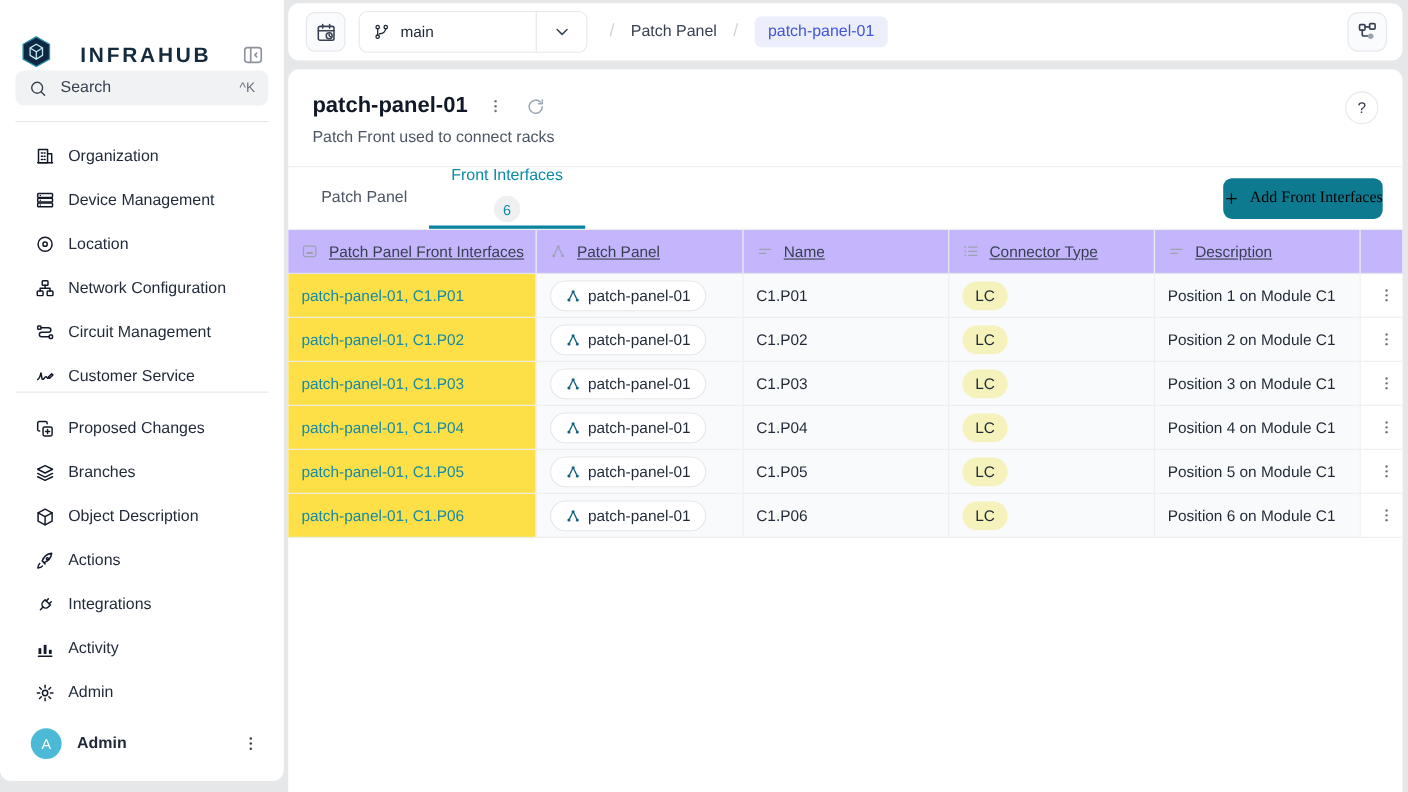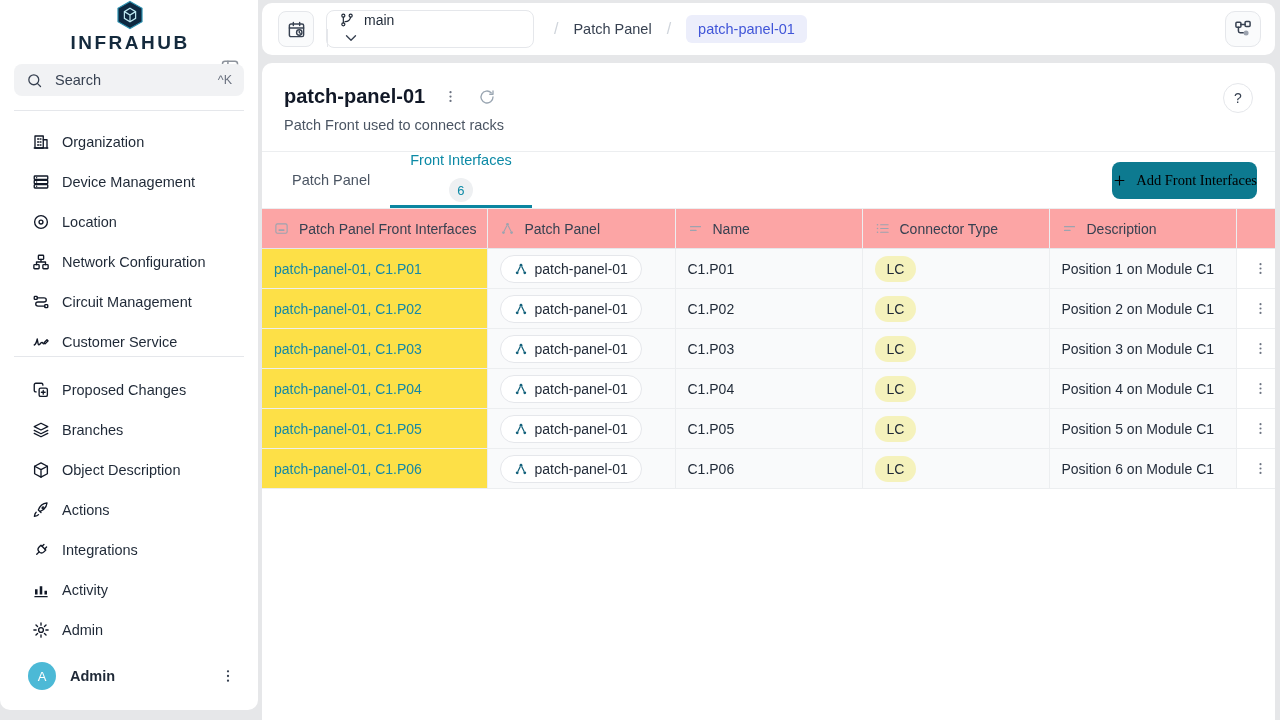--- a/index.html
+++ b/index.html
@@ -5,42 +5,42 @@
   * { margin:0; padding:0; box-sizing:border-box; }
   html,body { width:1280px; height:720px; overflow:hidden; }
   body { font-family:"Liberation Sans", sans-serif; background:#e6e7e9; color:#1f2937; font-size:14px; }
   .app { width:1280px; height:720px; display:flex; }
 
   svg.ic { display:block; }
   .stroke { fill:none; stroke:currentColor; stroke-width:1.8; stroke-linecap:round; stroke-linejoin:round; }
 
   
   .sidebar { width:258px; height:710px; background:#fff; border-radius:0 0 10px 10px; display:flex; flex-direction:column; flex-shrink:0; }
-  .logo-row { height:62px; padding:0 16px 0 18px; display:flex; align-items:center; gap:2px; flex-shrink:0;flex-direction:column; }
+  .logo-row { height:62px; padding:0 16px 0 18px; display:flex; align-items:flex-end; gap:25px; flex-shrink:0; }
   .wordmark { font-size:19px; font-weight:800; letter-spacing:2.5px; color:#142a3d; }
   .collapse-btn { margin-left:auto; color:#8d939c; background:none; border:none; cursor:pointer; padding:2px; }
   .search-box { margin:2px 14px 14px; height:38px; background:#f1f2f4; border-radius:8px; display:flex; align-items:center; gap:12px; padding:0 12px; color:#374151; cursor:pointer; }
   .search-box .ph { color:#374151; font-size:14.5px; }
   .kbd { margin-left:auto; font-size:12.5px; color:#6b7280; }
   .divider { height:1px; background:#e5e7eb; margin:0 14px; flex-shrink:0; }
   .menu { list-style:none; }
   .menu-top { height:245px; overflow:hidden; padding-top:11px; position:relative; flex-shrink:0; }
   .menu-bottom { padding-top:13px; flex-shrink:0; }
   .menu li { height:40px; display:flex; align-items:center; gap:12px; padding:0 18px 0 32px; font-size:14.5px; color:#1f2937; cursor:pointer; }
   .menu li .mi { width:18px; height:18px; color:#111827; flex-shrink:0; }
   .user-row { margin-top:auto; padding:12px 22px 20px 28px; display:flex; align-items:center; gap:14px; }
   .avatar { width:28px; height:28px; border-radius:50%; background:#4cb9d6; color:#fff; display:flex; align-items:center; justify-content:center; font-size:13px; }
   .user-name { font-weight:700; font-size:14.5px; }
   .user-menu { margin-left:auto; color:#374151; background:none; border:none; cursor:pointer; }
 
   
   .main { flex:1; display:flex; flex-direction:column; padding:3px 5px 0 4px; gap:8px; min-width:0; }
   .topbar { height:52px; background:#fff; border-radius:10px; display:flex; align-items:center; gap:12px; padding:0 14px 0 16px; flex-shrink:0; }
   .icon-btn { width:36px; height:36px; border:1px solid #e5e7eb; border-radius:8px; background:#fafbfc; color:#374151; display:flex; align-items:center; justify-content:center; cursor:pointer; }
-  .branch-select { height:38px; width:208px; border:1px solid #e5e7eb; border-radius:8px; background:#fff; display:flex; align-items:stretch; cursor:pointer;flex-direction:column; }
+  .branch-select { height:38px; width:208px; border:1px solid #e5e7eb; border-radius:8px; background:#fff; display:flex; align-items:stretch; cursor:pointer; }
   .branch-main { flex:1; display:flex; align-items:center; gap:9px; padding:0 12px; font-weight:500; color:#1f2937; }
   .branch-caret { width:46px; border-left:1px solid #e5e7eb; display:flex; align-items:center; justify-content:center; color:#374151; }
   .breadcrumb { display:flex; align-items:center; gap:15px; margin-left:8px; }
   .crumb-sep { color:#cfd4db; font-size:16px; }
   .crumb { color:#374151; font-size:14.5px; }
   .crumb-chip { background:#eceefb; color:#4055d8; padding:6px 12px; border-radius:6px; font-size:14.5px; cursor:pointer; }
   .graph-btn { margin-left:auto; border-radius:10px; }
 
   .content { flex:1; background:#fff; border-radius:10px 10px 0 0; display:flex; flex-direction:column; overflow:hidden; }
   .page-head { padding:22px 22px 18px; border-bottom:1px solid #eceef0; position:relative; }
@@ -54,21 +54,21 @@
   .tabs-row { height:56px; display:flex; align-items:center; padding:0 10px; flex-shrink:0; }
   .tab { height:100%; display:flex; align-items:center; gap:10px; padding:0 20px; position:relative; cursor:pointer; color:#4b5563; font-size:14.5px; background:none; border:none; font-family:inherit; }
   .tab.active { color:#0c8aa6;flex-direction:column; }
   .tab.active::after { content:''; position:absolute; left:0; right:0; bottom:0; height:3px; background:#0a85a0; }
   .count-badge { width:24px; height:24px; border-radius:50%; background:#eef0f2; color:#0c8aa6; font-size:13px; display:flex; align-items:center; justify-content:center; }
   .add-btn { margin-left:auto; margin-right:8px; height:37px; background:#0d7a90; color:#000000; border:none; border-radius:8px; padding:0 0; display:flex; align-items:center; gap:9px; font-size:14.5px; font-family:Liberation Serif, serif; cursor:pointer; }
 
   
   table { width:100%; border-collapse:collapse; table-layout:fixed; }
   th, td { height:40px; text-align:left; vertical-align:middle; }
-  thead th { font-weight:500; color:#374151; background:#fca5a5; border-top:1px solid #eceef0; border-bottom:1px solid #e5e7eb; border-right:1px solid #eceef0; padding:0 8px 0 12px; font-size:14px; }
+  thead th { font-weight:500; color:#374151; background:#c4b5fd; border-top:1px solid #eceef0; border-bottom:1px solid #e5e7eb; border-right:1px solid #eceef0; padding:0 8px 0 12px; font-size:14px;text-decoration:underline; }
   thead th:last-child { border-right:none; }
   .th-inner { display:flex; align-items:center; gap:10px; }
   .th-ic { color:#9ca3af; flex-shrink:0; }
   tbody td { background:#f9fafb; border-bottom:1px solid #eceef0; border-right:1px solid #eceef0; padding:0 12px; color:#1f2937; }
   tbody td:first-child { background:#fde047; }
   tbody td:last-child { background:#fff; border-right:none; text-align:center; }
   .cell-link { color:#1589a5; text-decoration:none; cursor:pointer; }
   .pill { display:inline-flex; align-items:center; gap:7px; border:1px solid #e5e7eb; background:#fff; border-radius:999px; padding:5px 13px; color:#1f2937; cursor:pointer; }
   .pill .pic { color:#11607a; }
   .lc-badge { display:inline-block; background:#f5f2bc; border-radius:999px; padding:5px 12px; color:#1f2937; }

